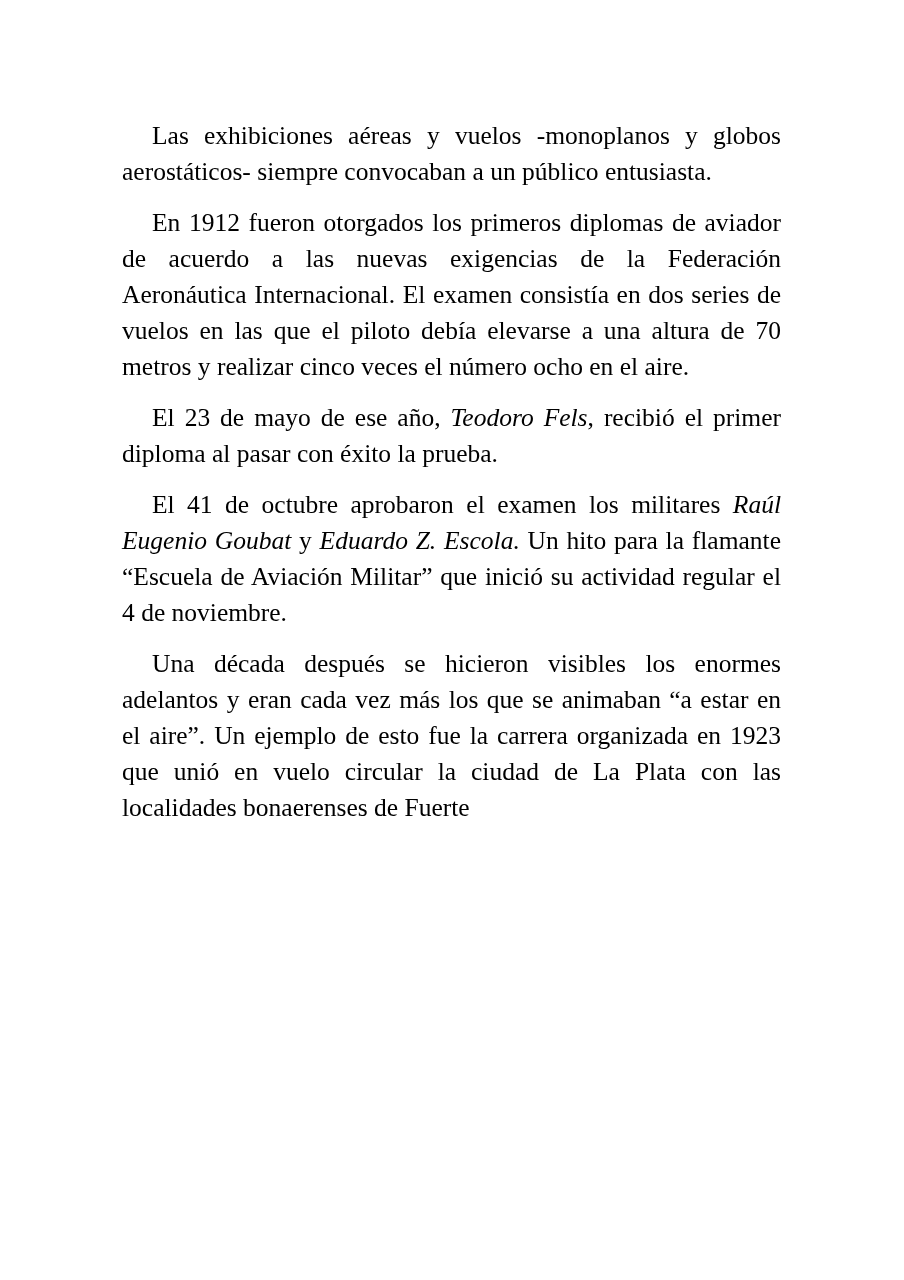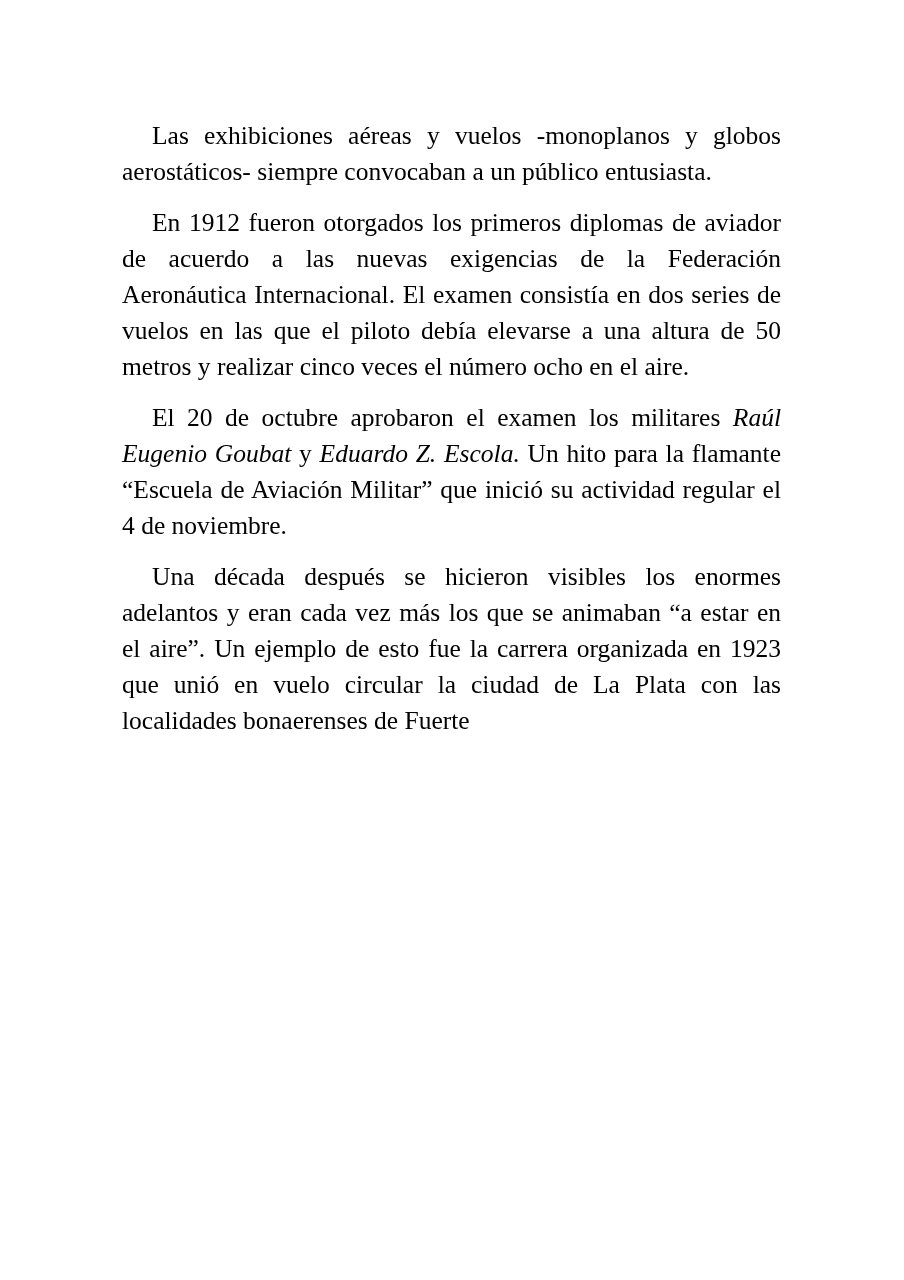--- a/index.html
+++ b/index.html
@@ -46,17 +46,18 @@
     font-style: italic;
   }
 </style>
 </head>
 <body>
 
 <div class="page">
   <div class="text-column">
 
   <p class="para"><span>Las exhibiciones aéreas y vuelos -monoplanos y globos aerostáticos- siempre convocaban a un público entusiasta.</span></p>
-      <p class="para"><span>En 1912 fueron otorgados los primeros diplomas de aviador de acuerdo a las nuevas exigencias de la Federación Aeronáutica Internacional. El examen consistía en dos series de vuelos en las que el piloto debía elevarse a una altura de 50 metros y realizar cinco veces el número ocho en el aire.</span></p>
-      <p class="para"><span>El 20 de octubre aprobaron el examen los militares </span><span class="it">Raúl Eugenio Goubat</span><span> y </span><span class="it">Eduardo Z. Escola.</span><span> Un hito para la flamante “Escuela de Aviación Militar” que inició su actividad regular el 4 de noviembre.</span></p>
+      <p class="para"><span>En 1912 fueron otorgados los primeros diplomas de aviador de acuerdo a las nuevas exigencias de la Federación Aeronáutica Internacional. El examen consistía en dos series de vuelos en las que el piloto debía elevarse a una altura de 70 metros y realizar cinco veces el número ocho en el aire.</span></p>
+      <p class="para"><span>El 23 de mayo de ese año, </span><span class="it">Teodoro Fels</span><span>, recibió el primer diploma al pasar con éxito la prueba.</span></p>
+      <p class="para"><span>El 41 de octubre aprobaron el examen los militares </span><span class="it">Raúl Eugenio Goubat</span><span> y </span><span class="it">Eduardo Z. Escola.</span><span> Un hito para la flamante “Escuela de Aviación Militar” que inició su actividad regular el 4 de noviembre.</span></p>
       <p class="para"><span>Una década después se hicieron visibles los enormes adelantos y eran cada vez más los que se animaban “a estar en el aire”. Un ejemplo de esto fue la carrera organizada en 1923 que unió en vuelo circular la ciudad de La Plata con las localidades bonaerenses de Fuerte</span></p>
     </div>
 </div>
 
 </body></html>

